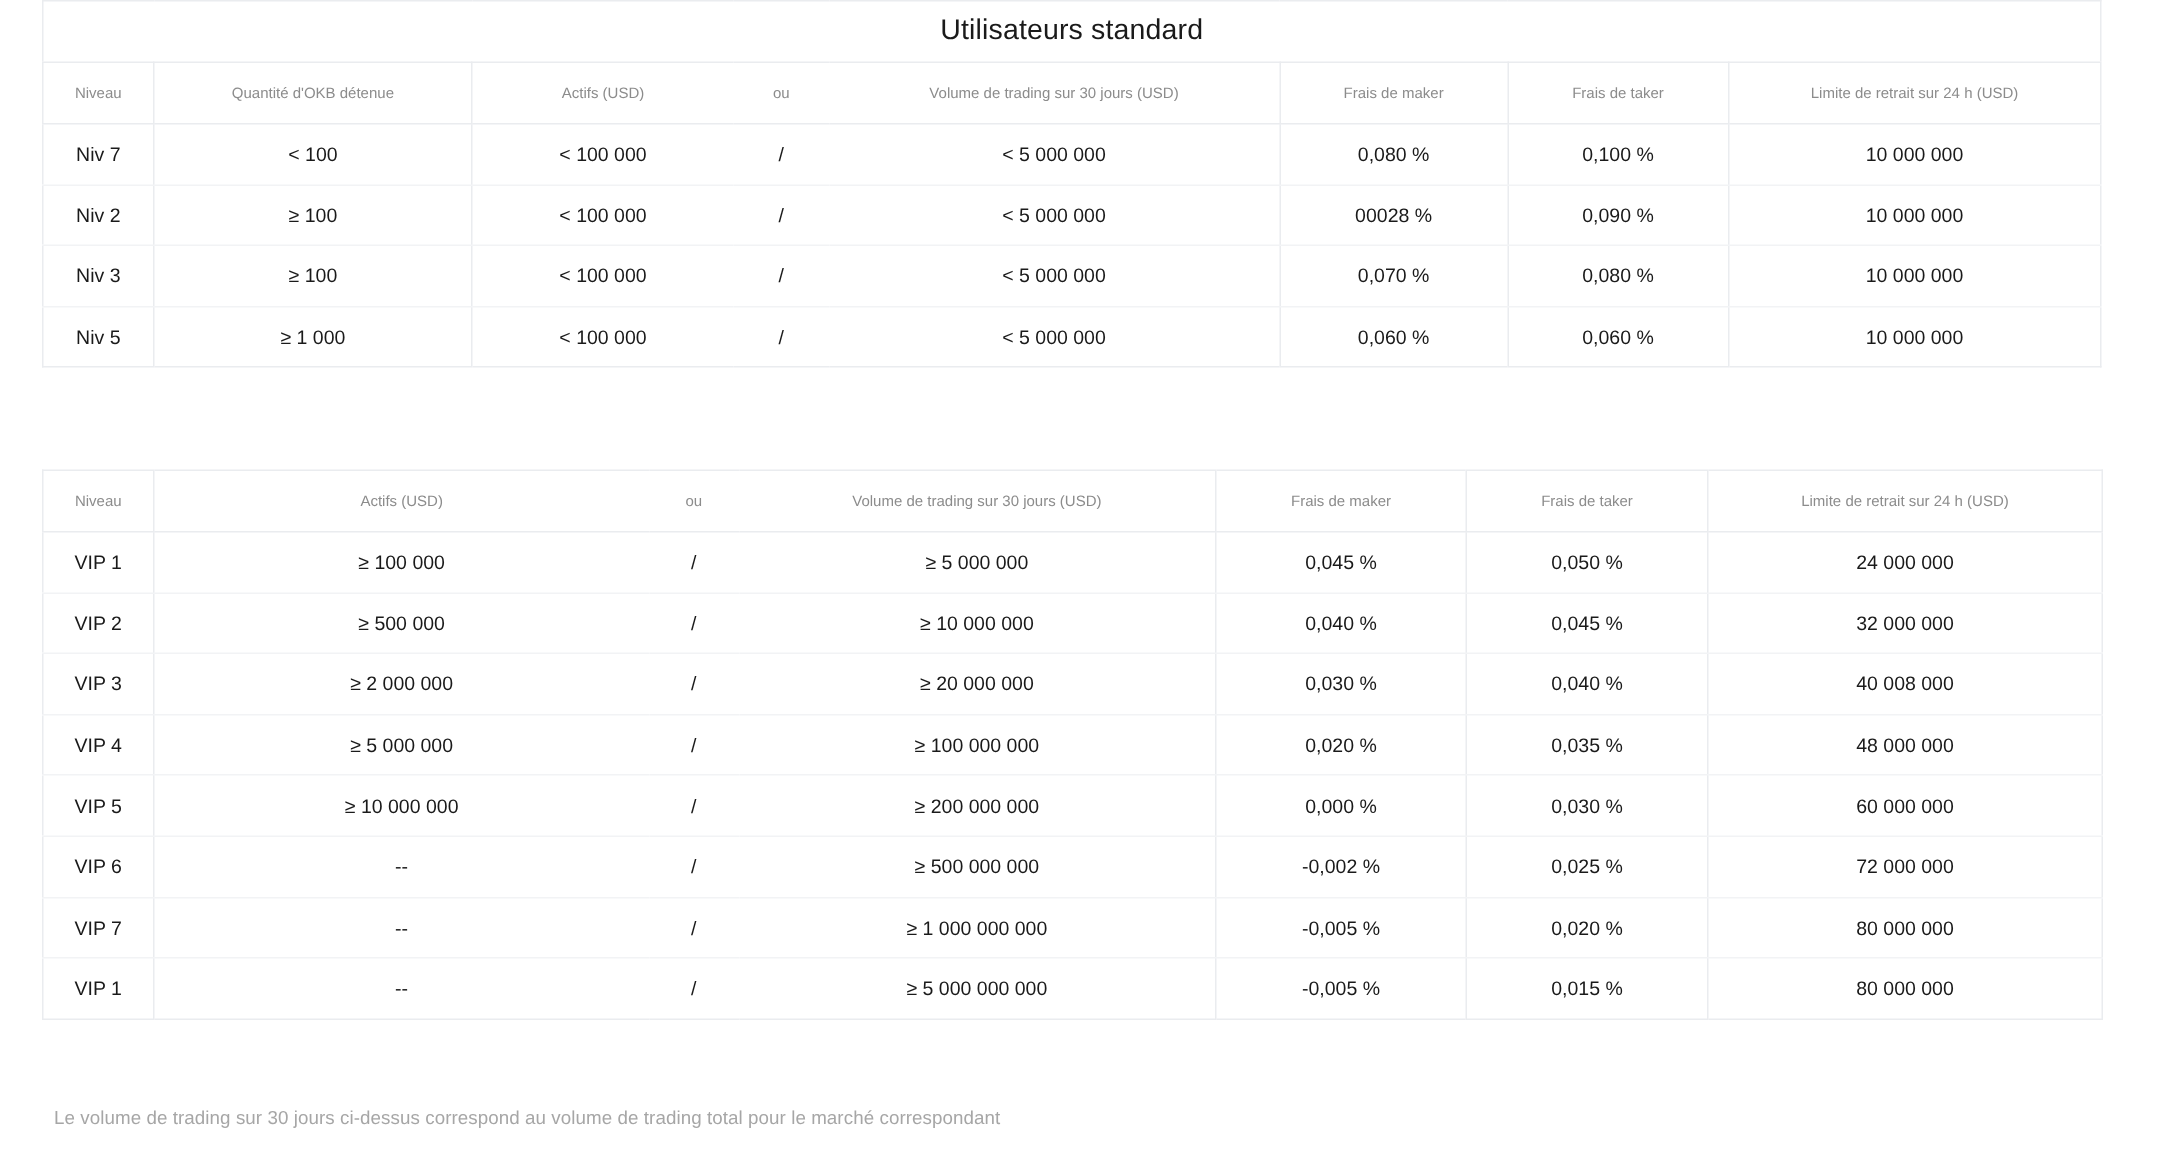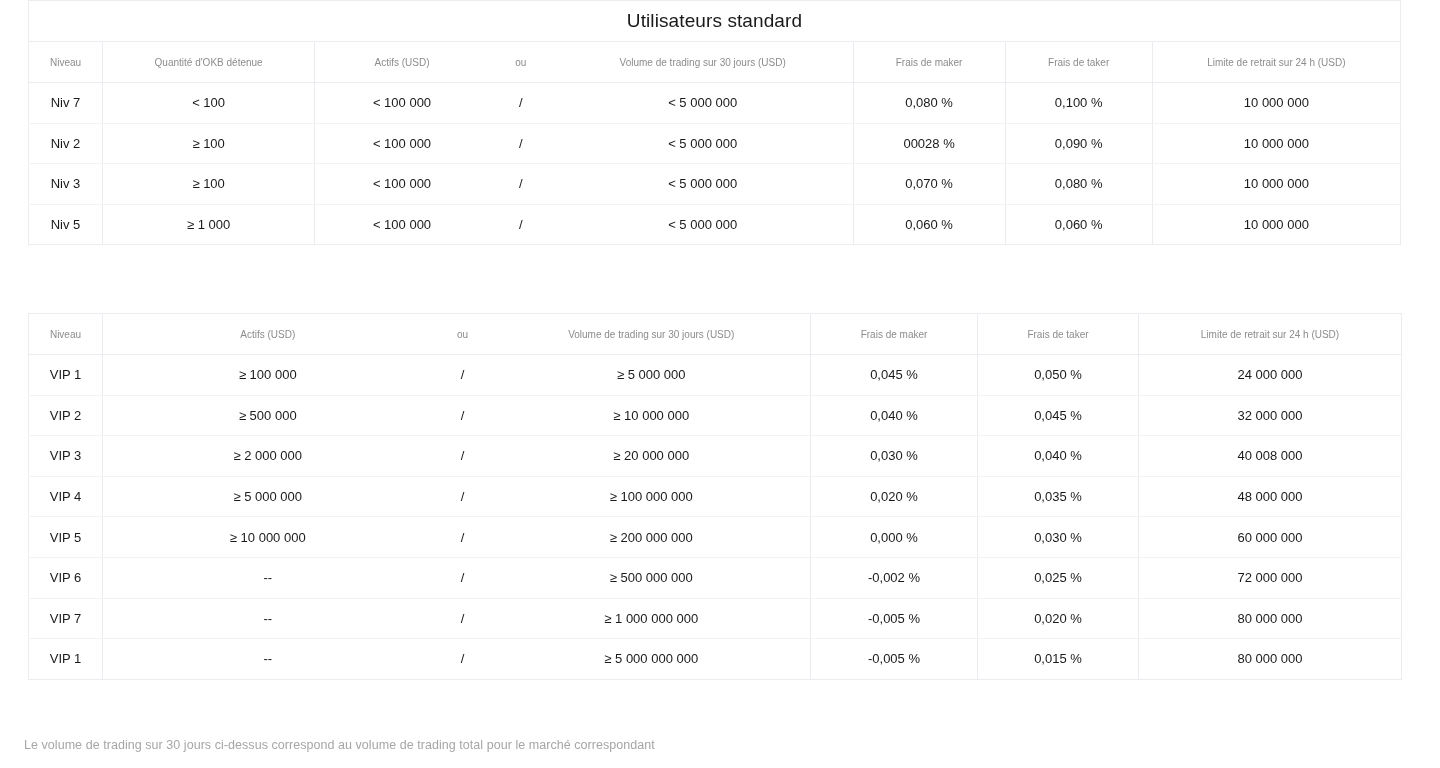--- a/index.html
+++ b/index.html
@@ -75,21 +75,21 @@
     white-space: nowrap;
   }
   .body-row:last-child td { border-bottom: none; }
 
   
   .vsep { border-right: 1px solid #eaecef !important; }
 
   
   .footnote {
     position: absolute;
-    left: 24px;
+    left: 36px;
     top: 738px;
     font-size: 12.5px;
     color: #a6a6a6;
     font-weight: 400;
     white-space: nowrap;
     letter-spacing: 0.05px;
   }
 </style>
 </head>
 <body>

